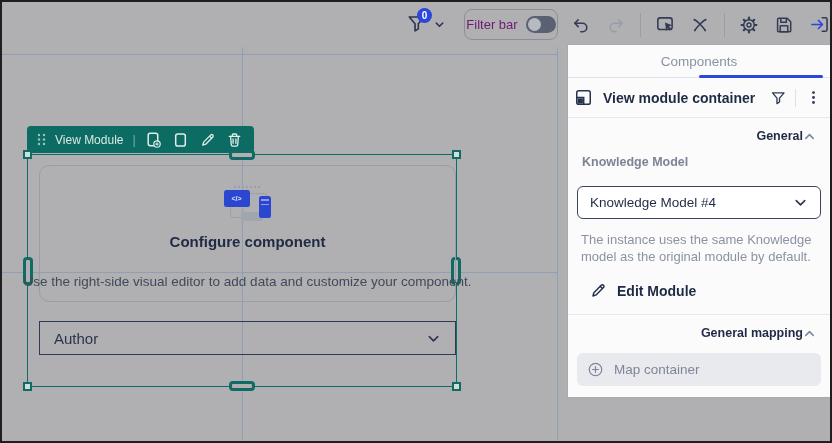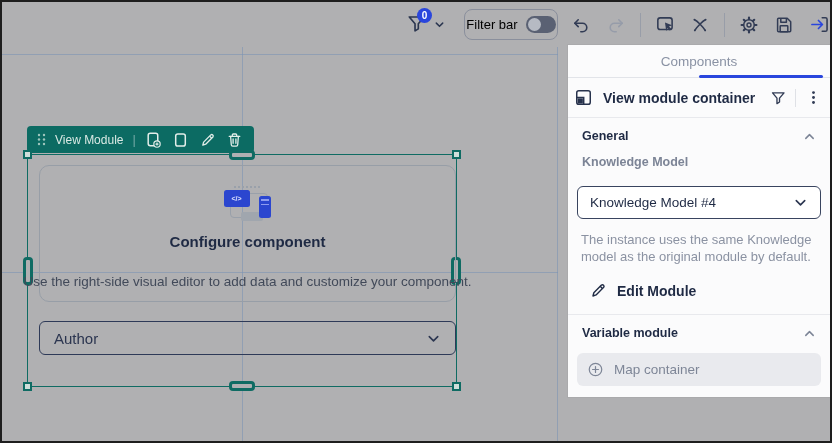--- a/index.html
+++ b/index.html
@@ -18,21 +18,21 @@
     position:absolute; top:-4px; left:11px; min-width:15px; height:15px; border-radius:8px;
     background:#2a46dd; color:#fff; font-size:10px; font-weight:bold;
     display:flex; align-items:center; justify-content:center; padding:0 3px;
   }
   .filter-chevron { margin:7px 0 0 4px; color:#2b3650; }
   .filterbar-box {
     position:absolute; left:462px; top:7px; width:94px; height:31px;
     border:1px solid #8a8f9c; border-radius:8px;
     display:flex; align-items:center; justify-content:center; gap:8px;
   }
-  .filterbar-label { font-size:13px; color:#000000; }
+  .filterbar-label { font-size:13px; color:#701a75; }
   .toggle { position:relative; width:30px; height:17px; border-radius:9px; background:#5a6173; cursor:pointer; }
   .toggle .knob { position:absolute; left:2px; top:2px; width:13px; height:13px; border-radius:50%; background:#b6bac3; }
 
   .editor-toolbar {
     position:absolute; left:568px; top:0; right:0; height:45px;
     display:flex; align-items:center; justify-content:center; gap:13px; color:#323c55;
   }
   .tool-btn { width:22px; height:22px; display:flex; align-items:center; justify-content:center; cursor:pointer; }
   .tool-btn.disabled { color:#969ca9; }
   .tb-divider { width:1px; height:24px; background:#989da8; }
@@ -82,21 +82,21 @@
     color:#dfe4ff; font-size:7px; font-weight:bold; display:flex; align-items:center; justify-content:center;
   }
   .illus .phone { position:absolute; left:35px; top:10px; width:12px; height:22px; background:#2b46cf; border-radius:2.5px; }
   .illus .phone i { display:block; height:1.5px; background:#8e9cf0; margin:3px 2px 0 2px; }
   .ph-title { font-size:15px; font-weight:600; color:#1f2a44; }
   .ph-desc { font-size:13.5px; color:#414959; margin-top:24px; white-space:nowrap; }
 
   
   .author-select {
     position:absolute; left:11px; top:166px; width:417px; height:34px;
-    border:1.5px solid #2e3a58; border-radius:6px;
+    border:1.5px solid #2e3a58; border-radius:0;
     display:flex; align-items:center; padding:16px 14px; cursor:pointer;
   }
   .author-select .val { font-size:15px; color:#2b3550; flex:1; }
   .author-select svg, .km-select svg { color:#2b3550; }
 
   
   .sidebar {
     position:absolute; left:566px; top:43px; width:262px; height:352px;
     background:#fbfbfc; box-shadow:0 0 0 1px rgba(0,0,0,0.03);
   }
@@ -107,21 +107,21 @@
   .tab-underline { position:absolute; left:50%; right:7px; bottom:-1px; height:3px; background:#2a46dd; border-radius:2px; }
 
   .panel-header { display:flex; align-items:center; height:39px; padding:0 6px; color:#27324c; }
   .panel-title { font-size:14px; font-weight:600; color:#1f2a44; margin-left:10px; flex:1; }
   .ph-icon-btn { width:22px; height:22px; display:flex; align-items:center; justify-content:center; cursor:pointer; color:#323c55; }
   .hdr-divider { width:1px; height:18px; background:#dfe1e6; margin:0 6px; }
 
   .divider { height:1px; background:#e8e9ed; margin:0; }
 
   .section-row { display:flex; align-items:center; padding:0 14px; height:26px; margin-top:5px; }
-  .section-label { font-size:12.5px; font-weight:700; color:#1f2a44; flex:1; }
+  .section-label { font-size:12.5px; font-weight:700; color:#1f2a44; flex:1;text-align:right; }
   .collapse { color:#7c8496; cursor:pointer; }
 
   .field-label { padding:6px 14px 0 14px; font-size:12.5px; font-weight:600; color:#7c8496; }
 
   .km-select {
     position:relative; margin:17px 9px 0 9px; height:33px; background:#ffffff;
     border:1px solid #39445f; border-radius:6px;
     display:flex; align-items:center; padding:0 12px; cursor:pointer;
   }
   .km-select .val { font-size:13.5px; color:#1f2a44; flex:1; }
@@ -359,21 +359,21 @@
       <svg width="17" height="17" viewBox="0 0 16 16" fill="none" stroke="currentColor" stroke-width="1.3" stroke-linejoin="round">
         <path d="M2.8 13.2l.8-3.1 7.2-7.2a1.5 1.5 0 0 1 2.1 2.1l-7.2 7.2z"></path>
         <path d="M9.6 4.1l2.1 2.1"></path>
       </svg>
       <span class="lbl">Edit Module</span>
     </div>
 
     <div class="divider2"></div>
 
     <div class="section-row">
-      <span class="section-label">Variable module</span>
+      <span class="section-label">General mapping</span>
       <span class="collapse">
         <svg width="13" height="13" viewBox="0 0 14 14" fill="none" stroke="currentColor" stroke-width="1.6" stroke-linecap="round" stroke-linejoin="round">
             <path d="M3 9l4-4 4 4"></path>
           </svg>
       </span>
     </div>
 
     <div class="map-btn">
       <svg width="17" height="17" viewBox="0 0 18 18" fill="none" stroke="currentColor" stroke-width="1.3" stroke-linecap="round">
         <circle cx="9" cy="9" r="6.6"></circle>

